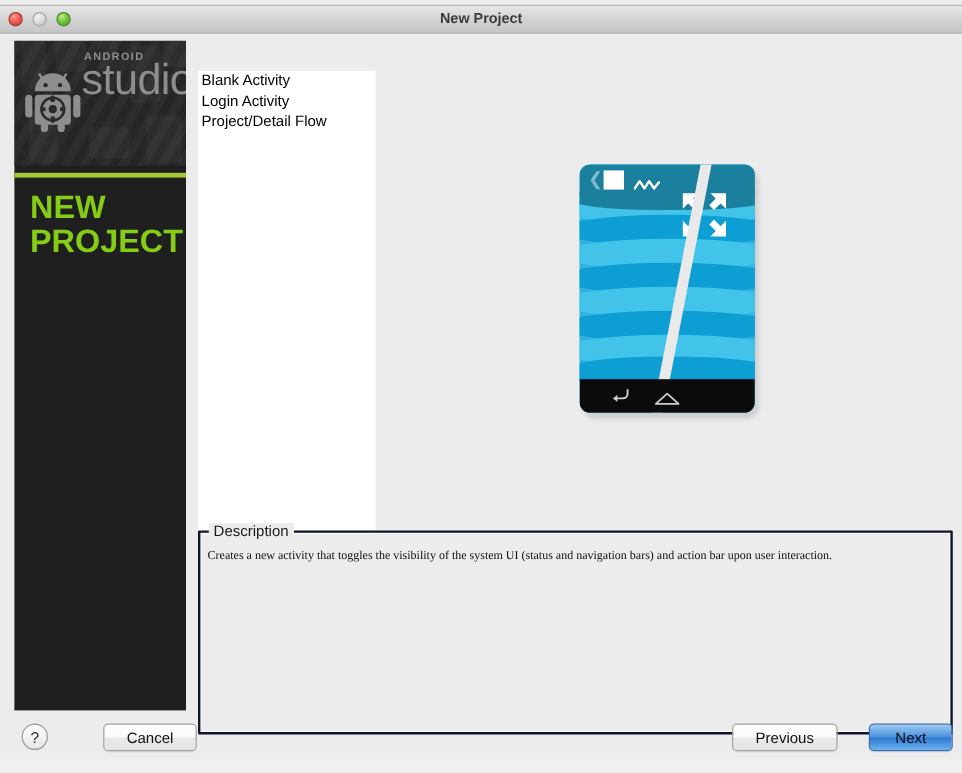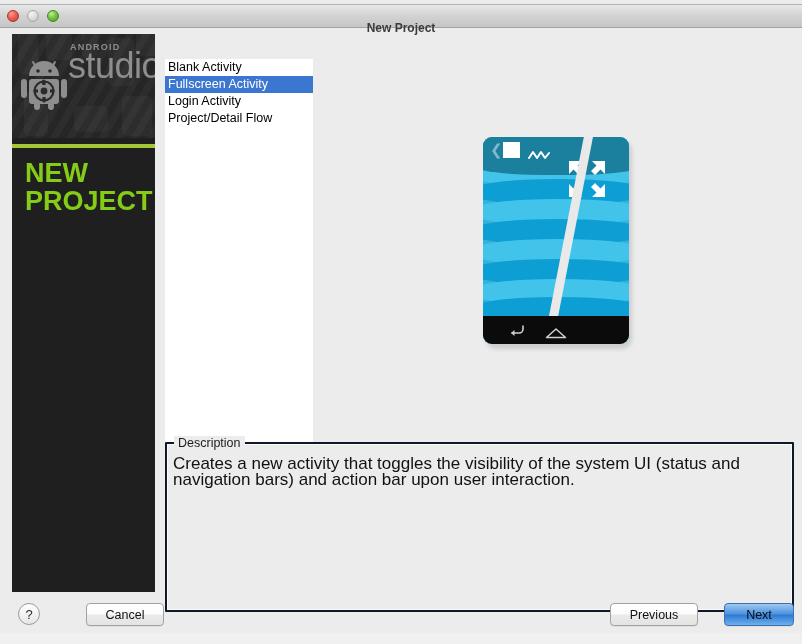--- a/index.html
+++ b/index.html
@@ -80,21 +80,20 @@
   }
   #title-text {
     position: absolute;
     left: 0;
     right: 0;
     top: 3px;
     text-align: center;
     font-size: 12px;
     font-weight: bold;
     color: #3b3b3b;
-    margin-top: 13px;
   }
   .lights {
     position: absolute;
     left: 7px;
     top: 5px;
     display: flex;
     gap: 8px;
   }
   .light {
     width: 12px;
@@ -349,23 +348,24 @@
     padding: 0 4px;
     background: #ececec;
     font-size: 12.5px;
     color: #1a1a1a;
   }
   #description-text {
     position: absolute;
     left: 6px;
     top: 12px;
     right: 8px;
-    font-size: 17px;
+    font-size: 10px;
     line-height: 16px;
     color: #111111;
+    font-family: Liberation Serif, serif;
   }
 
   
   #footer {
     position: absolute;
     left: 0;
     bottom: 0;
     width: 802px;
     height: 42px;
   }
@@ -493,21 +493,20 @@
 
         <div id="lime-rule"></div>
         <div id="banner-title">
           <div>NEW</div>
           <div>PROJECT</div>
         </div>
       </div>
 
       <div id="template-list">
         <div class="list-item">Blank Activity</div>
-        <div class="list-item selected">Fullscreen Activity</div>
         <div class="list-item">Login Activity</div>
         <div class="list-item">Project/Detail Flow</div>
       </div>
 
       <div id="preview">
         <div id="phone-shadow"></div>
         <div id="phone">
 
           <div id="waves">
             <div class="wave light" style="top:24px;"></div>

